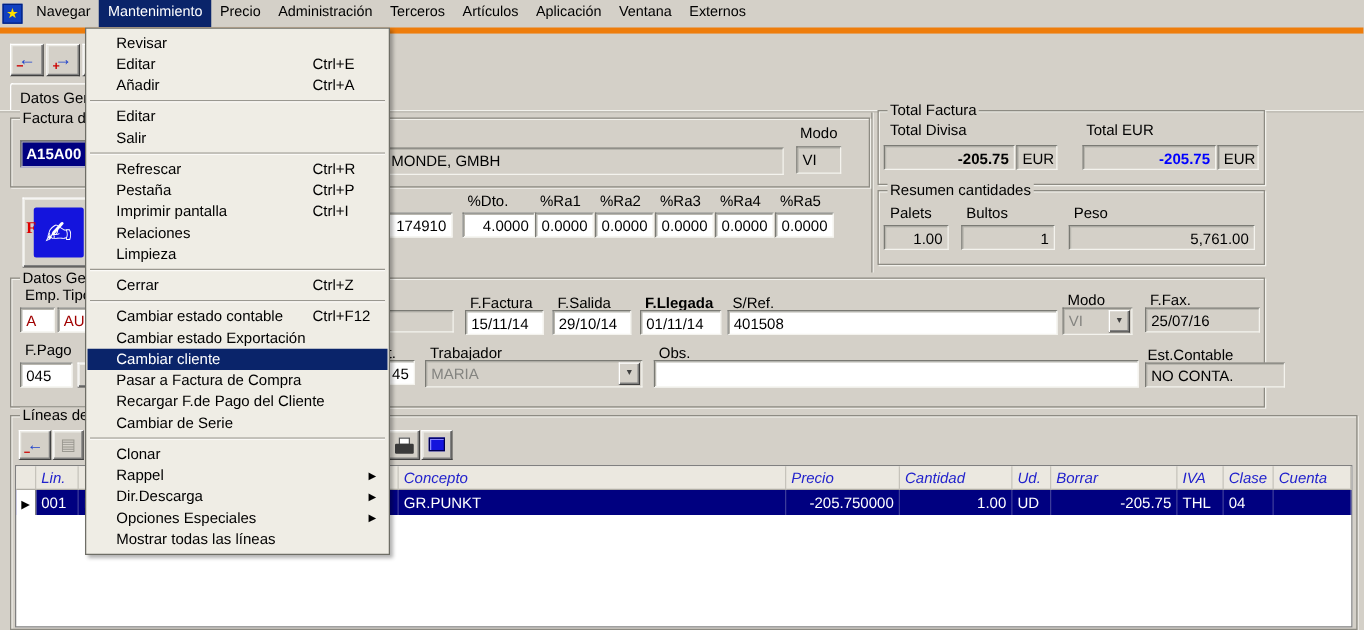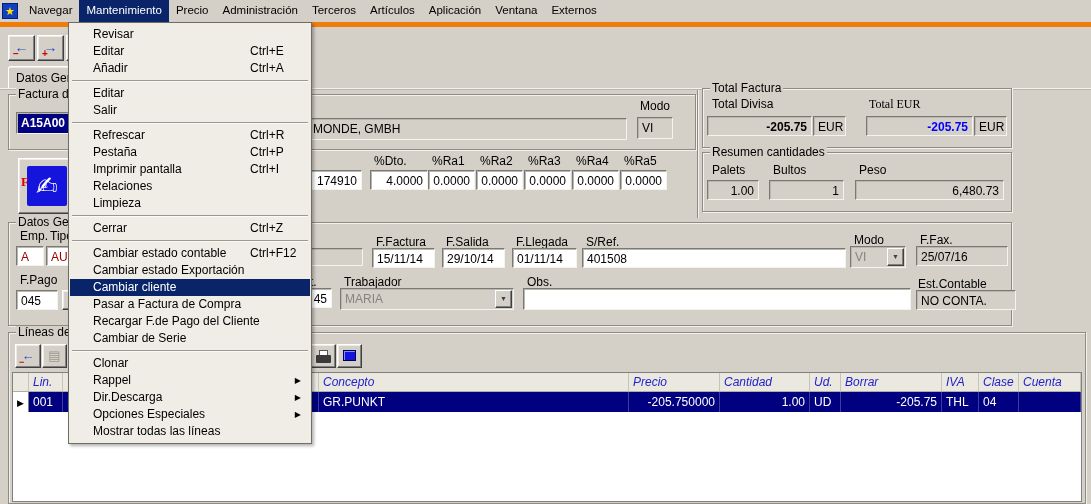--- a/index.html
+++ b/index.html
@@ -125,21 +125,21 @@
   <div class="field navy h22" style="left:16px; top:112px; width:112px;">A15A00</div>
   <div class="field gray h22" style="left:250px; top:118px; width:377px; padding-left:62px;">MONDE, GMBH</div>
   <span class="lbl" style="left:638px; top:100px;">Modo</span>
   <div class="field gray h22" style="left:637px; top:117px; width:36px;">VI</div>
 
   <div class="groupbox" style="left:702px; top:88px; width:310px; height:60px;"></div>
   <span class="lbl" style="left:710px; top:82px;">Total Factura</span>
   <span class="lbl" style="left:710px; top:98px;">Total Divisa</span>
   <div class="field gray right bold" style="left:707px; top:116px; width:105px;">-205.75</div>
   <div class="field gray" style="left:813px; top:116px; width:33px;">EUR</div>
-  <span class="lbl" style="left:867px; top:98px;font-family:Liberation Serif, serif;">Total EUR</span>
+  <span class="lbl" style="left:867px; top:98px;">Total EUR</span>
   <div class="field gray right bold blue" style="left:866px; top:116px; width:107px;">-205.75</div>
   <div class="field gray" style="left:974px; top:116px; width:33px;">EUR</div>
 
   <div class="tbtn bigbtn">
     <div class="bigicon">
       <span>✍</span>
       <span class="f">F</span>
     </div>
   </div>
 
@@ -159,40 +159,40 @@
       <div class="field right" style="left: 620px; top: 170px; width: 47px;">0.0000</div>
     </div>
 
   <div class="groupbox" style="left:702px; top:152px; width:310px; height:60px;"></div>
   <span class="lbl" style="left:710px; top:146px;">Resumen cantidades</span>
   <span class="lbl" style="left:710px; top:164px;">Palets</span>
   <div class="field gray right" style="left:707px; top:180px; width:52px;">1.00</div>
   <span class="lbl" style="left:771px; top:164px;">Bultos</span>
   <div class="field gray right" style="left:769px; top:180px; width:75px;">1</div>
   <span class="lbl" style="left:857px; top:164px;">Peso</span>
-  <div class="field gray right" style="left:855px; top:180px; width:149px;">6,480.73</div>
+  <div class="field gray right" style="left:855px; top:180px; width:149px;">5,761.00</div>
 
   <div class="groupbox" style="left:8px; top:222px; width:1004px; height:104px;"></div>
   <span class="lbl" style="left:16px; top:216px;">Datos Ge</span>
   <span class="lbl" style="left:18px; top:230px;">Emp.</span>
   <div class="field red" style="left:16px; top:246px; width:28px;">A</div>
   <span class="lbl" style="left:48px; top:230px;">Tipo</span>
   <div class="field red" style="left:46px; top:246px; width:60px;">AU</div>
   <span class="lbl" style="left:18px; top:274px;">F.Pago</span>
   <div class="field" style="left:16px; top:290px; width:42px;">045</div>
   <div class="sbtn" style="left:62px; top:290px; width:24px; height:20px;">
     <span class="gridglyph">▦</span>
   </div>
 
   <div class="field gray" style="left:250px; top:248px; width:113px; height:18px;"></div>
   <span class="lbl" style="left:374px; top:236px;">F.Factura</span>
   <div class="field" style="left:372px; top:248px; width:63px;">15/11/14</div>
   <span class="lbl" style="left:444px; top:236px;">F.Salida</span>
   <div class="field" style="left:442px; top:248px; width:63px;">29/10/14</div>
-  <span class="lbl" style="left:514px; top:236px;">F.Llegada</span>
+  <span class="lbl" style="left:514px; top:236px;font-weight:bold;">F.Llegada</span>
   <div class="field" style="left:512px; top:248px; width:65px;">01/11/14</div>
   <span class="lbl" style="left:584px; top:236px;">S/Ref.</span>
   <div class="field" style="left:582px; top:248px; width:264px;">401508</div>
   <span class="lbl" style="left:852px; top:234px;">Modo</span>
   <div class="field disabled h22" style="left:850px; top:246px; width:56px;">
     <span>VI</span>
     <span class="combo-btn">▼</span>
   </div>
   <span class="lbl" style="left:918px; top:234px;">F.Fax.</span>
   <div class="field gray" style="left:916px; top:246px; width:92px;">25/07/16</div>
@@ -200,21 +200,21 @@
   <span class="lbl" style="left:308px; top:276px;">t.</span>
   <div class="field right" style="left:270px; top:288px; width:62px;">45</div>
   <span class="lbl" style="left:342px; top:276px;">Trabajador</span>
   <div class="field disabled h22" style="left:340px; top:288px; width:174px;">
     <span>MARIA</span>
     <span class="combo-btn">▼</span>
   </div>
   <span class="lbl" style="left:525px; top:276px;">Obs.</span>
   <div class="field h22" style="left:523px; top:288px; width:388px;"></div>
   <span class="lbl" style="left:916px; top:278px;">Est.Contable</span>
-  <div class="field gray" style="left:916px; top:290px; width:100px;">NO CONTA.</div>
+  <div class="field gray" style="left:916px; top:290px; width:112px;">NO CONTA.</div>
 
   <div class="groupbox" style="left:8px; top:332px; width:1078px; height:172px;"></div>
   <span class="lbl" style="left:16px; top:326px;">Líneas de</span>
   <div class="sbtn" style="left:15px; top:344px; width:26px; height:24px;">
     <span style="color:#2244cc; font-weight:bold; font-size:13px; line-height:21px;">←</span>
     <span style="position:absolute; left:3px; bottom:0; color:#cc0000; font-size:9px; font-weight:bold;">−</span>
   </div>
   <div class="sbtn" style="left:42px; top:344px; width:25px; height:24px;">
     <span class="docglyph">▤</span>
   </div>

